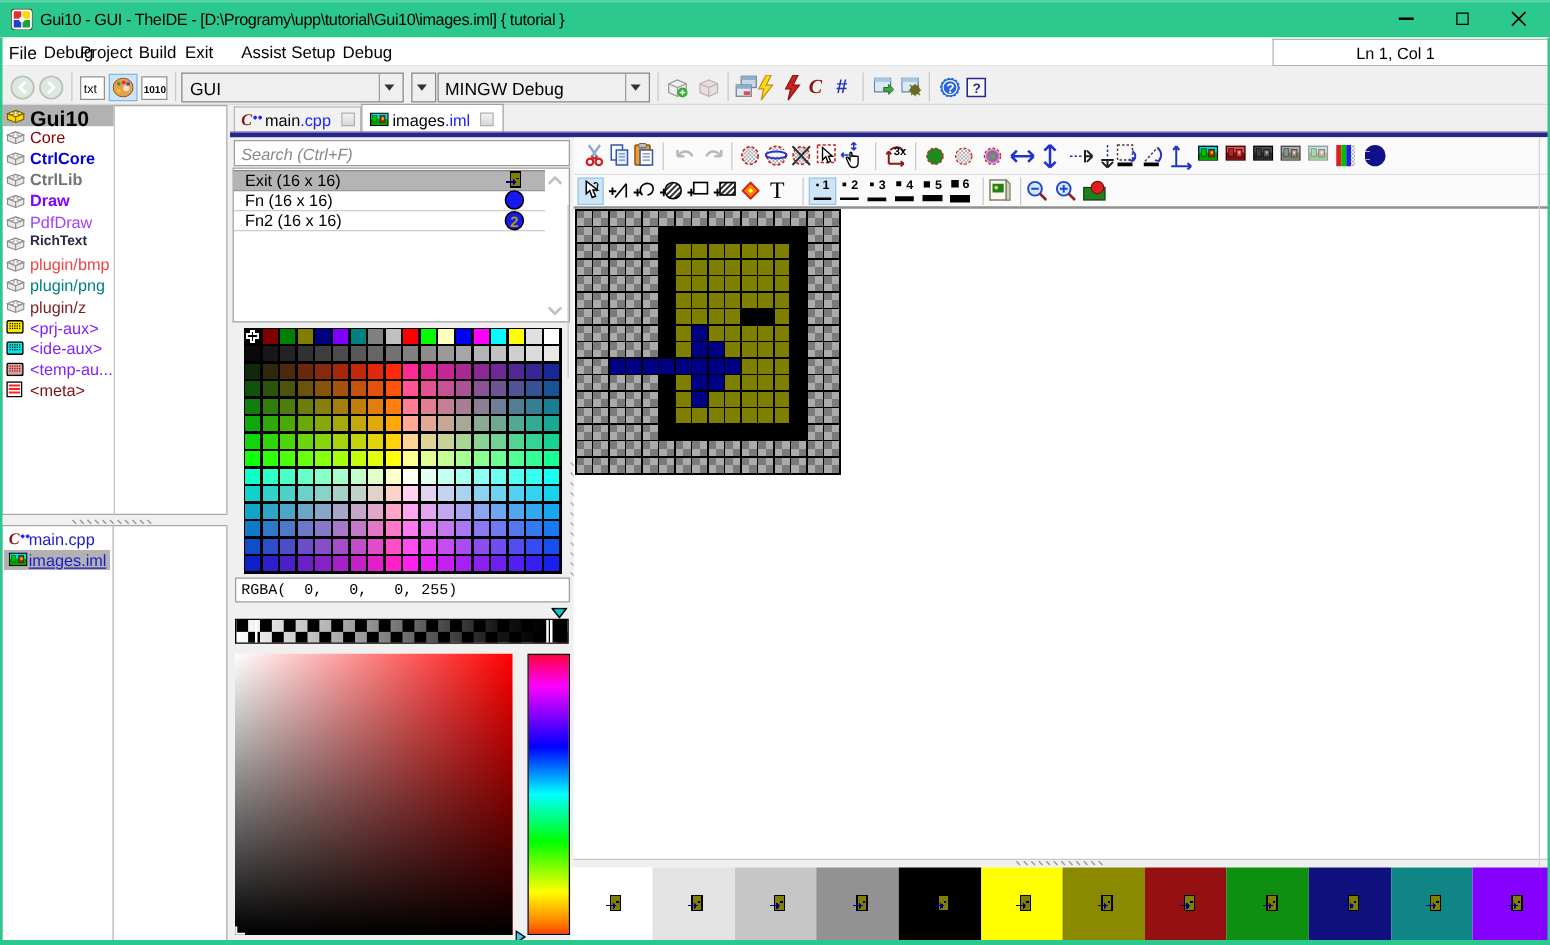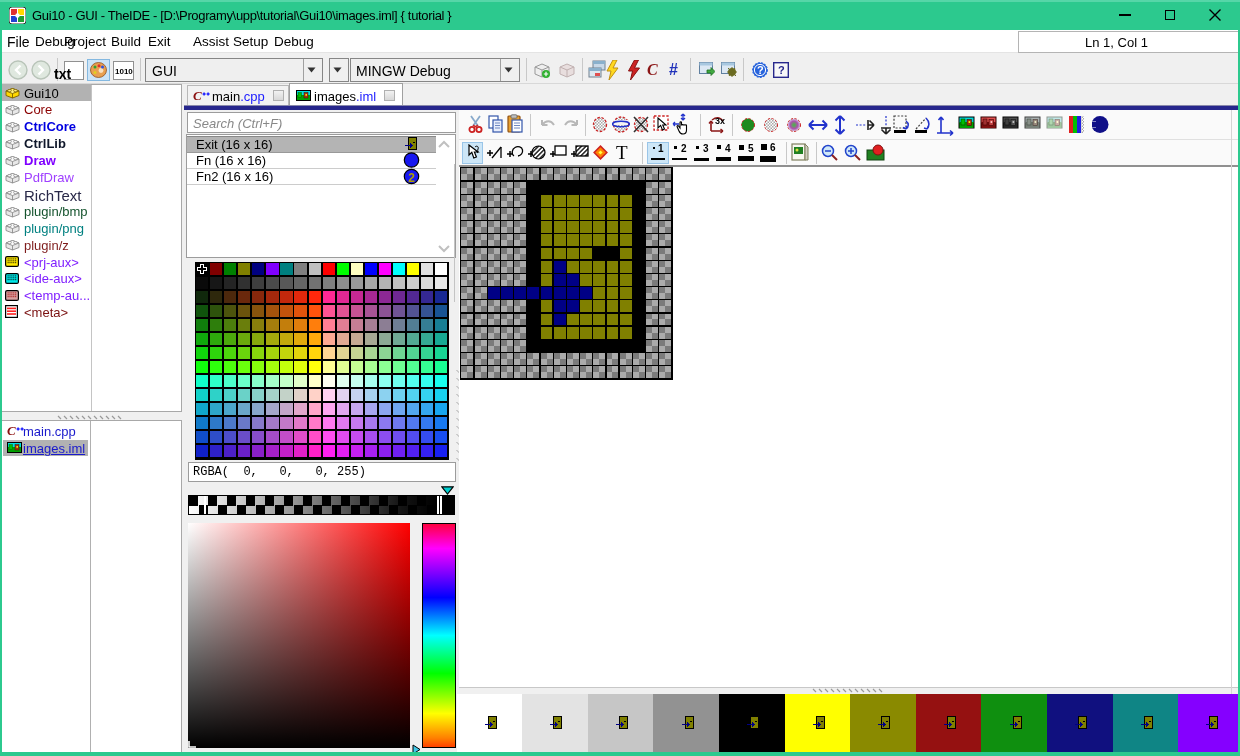--- a/index.html
+++ b/index.html
@@ -40,21 +40,21 @@
 
 <div class="abs" style="left:0;top:53px;width:1240px;height:31px;background:#f0f0f0;border-bottom:1px solid #d8d8d8"></div>
 <svg class="abs" style="left:8px;top:60px" width="44" height="20" viewBox="0 0 44 20">
 <circle cx="10" cy="10" r="9" fill="#dfe8df" stroke="#b8c4b8" stroke-width="1.4"></circle>
 <path d="M12.5 5.5 8 10l4.5 4.5" stroke="#fff" stroke-width="2.4" fill="none"></path>
 <circle cx="33" cy="10" r="9" fill="#dfe8df" stroke="#b8c4b8" stroke-width="1.4"></circle>
 <path d="M30.5 5.5 35 10l-4.5 4.5" stroke="#fff" stroke-width="2.4" fill="none"></path>
 </svg>
 <div class="sep" style="left:57px;top:58px;height:23px"></div>
 <div class="abs" style="left:64px;top:61px;width:20px;height:19px;background:#fff;border:1px solid #909090"></div>
-<div class="txt" style="left:54px;top:66px;font-size:14px;font-weight:bold">txt</div>
+<div class="txt" style="left:67px;top:66px;font-size:10px;font-weight:normal">txt</div>
 <div class="abs" style="left:87px;top:59px;width:23px;height:22px;background:#cce4f7;border:1px solid #84b8e0"></div>
 <svg class="abs" style="left:90px;top:62px" width="17" height="16" viewBox="0 0 17 16">
 <ellipse cx="8.5" cy="8" rx="8" ry="7.5" fill="#e8a050" stroke="#905020" stroke-width="0.8"></ellipse>
 <circle cx="11" cy="8.5" r="2.4" fill="#f8e0c0"></circle>
 <circle cx="5" cy="5" r="1.5" fill="#30a030"></circle>
       <circle cx="9" cy="3.8" r="1.5" fill="#e03030"></circle>
 <circle cx="12.5" cy="5" r="1.5" fill="#3050e0"></circle>
       <circle cx="5" cy="10.5" r="1.5" fill="#e0d020"></circle>
 </svg>
 <div class="abs" style="left:113px;top:61px;width:21px;height:19px;background:#fff;border:1px solid #909090"></div>
@@ -130,21 +130,21 @@
 <div class="abs" style="left:1px;top:84px;width:181px;height:328px;background:#fff;border:1px solid #a8a8a8"></div>
 <div class="abs" style="left:91px;top:85px;width:1px;height:326px;background:#c4c4c4"></div>
 <div style="position:absolute;left:2px;top:84.3px;width:89px;height:16.9px;background:#b2b2b2"></div>
 <svg style="position:absolute;left:4px;top:85px" width="17" height="15" viewBox="0 0 17 15">
       <path d="M2 6 8.5 3.5 15 6v4.5L8.5 13 2 10.5z" fill="#ffd800" stroke="#7a6000" stroke-width="0.9"></path>
       <path d="M2 6l6.5 2.5L15 6 8.5 3.5z" fill="#fff080" stroke="#7a6000" stroke-width="0.9"></path>
       <path d="M8.5 8.5V13" stroke="#7a6000" stroke-width="0.9"></path>
       <ellipse cx="5.6" cy="5.6" rx="1.9" ry="1.1" fill="#fff080" stroke="#7a6000" stroke-width="0.7"></ellipse>
       <ellipse cx="11.4" cy="5.6" rx="1.9" ry="1.1" fill="#fff080" stroke="#7a6000" stroke-width="0.7"></ellipse>
     </svg>
-<div style="position:absolute;left:24px;top:85.5px;font-size:13px;font-weight:normal;color:#000000;white-space:nowrap">Gui10</div>
+<div style="position:absolute;left:24px;top:85.5px;font-size:17px;font-weight:bold;color:#000000;white-space:nowrap">Gui10</div>
 <svg style="position:absolute;left:4px;top:102px" width="17" height="15" viewBox="0 0 17 15">
       <path d="M2 6 8.5 3.5 15 6v4.5L8.5 13 2 10.5z" fill="#e8e8e8" stroke="#8c8c8c" stroke-width="0.9"></path>
       <path d="M2 6l6.5 2.5L15 6 8.5 3.5z" fill="#fafafa" stroke="#8c8c8c" stroke-width="0.9"></path>
       <path d="M8.5 8.5V13" stroke="#8c8c8c" stroke-width="0.9"></path>
       <ellipse cx="5.6" cy="5.6" rx="1.9" ry="1.1" fill="#fafafa" stroke="#8c8c8c" stroke-width="0.7"></ellipse>
       <ellipse cx="11.4" cy="5.6" rx="1.9" ry="1.1" fill="#fafafa" stroke="#8c8c8c" stroke-width="0.7"></ellipse>
     </svg>
 <div style="position:absolute;left:24px;top:102.4px;font-size:13px;font-weight:normal;color:#8b0000;white-space:nowrap">Core</div>
 <svg style="position:absolute;left:4px;top:119px" width="17" height="15" viewBox="0 0 17 15">
       <path d="M2 6 8.5 3.5 15 6v4.5L8.5 13 2 10.5z" fill="#e8e8e8" stroke="#8c8c8c" stroke-width="0.9"></path>
@@ -154,21 +154,21 @@
       <ellipse cx="11.4" cy="5.6" rx="1.9" ry="1.1" fill="#fafafa" stroke="#8c8c8c" stroke-width="0.7"></ellipse>
     </svg>
 <div style="position:absolute;left:24px;top:119.3px;font-size:13px;font-weight:bold;color:#0000e0;white-space:nowrap">CtrlCore</div>
 <svg style="position:absolute;left:4px;top:136px" width="17" height="15" viewBox="0 0 17 15">
       <path d="M2 6 8.5 3.5 15 6v4.5L8.5 13 2 10.5z" fill="#e8e8e8" stroke="#8c8c8c" stroke-width="0.9"></path>
       <path d="M2 6l6.5 2.5L15 6 8.5 3.5z" fill="#fafafa" stroke="#8c8c8c" stroke-width="0.9"></path>
       <path d="M8.5 8.5V13" stroke="#8c8c8c" stroke-width="0.9"></path>
       <ellipse cx="5.6" cy="5.6" rx="1.9" ry="1.1" fill="#fafafa" stroke="#8c8c8c" stroke-width="0.7"></ellipse>
       <ellipse cx="11.4" cy="5.6" rx="1.9" ry="1.1" fill="#fafafa" stroke="#8c8c8c" stroke-width="0.7"></ellipse>
     </svg>
-<div style="position:absolute;left:24px;top:136.2px;font-size:13px;font-weight:bold;color:#0f172a;white-space:nowrap">CtrlLib</div>
+<div style="position:absolute;left:24px;top:136.2px;font-size:13px;font-weight:bold;color:#737373;white-space:nowrap">CtrlLib</div>
 <svg style="position:absolute;left:4px;top:153px" width="17" height="15" viewBox="0 0 17 15">
       <path d="M2 6 8.5 3.5 15 6v4.5L8.5 13 2 10.5z" fill="#e8e8e8" stroke="#8c8c8c" stroke-width="0.9"></path>
       <path d="M2 6l6.5 2.5L15 6 8.5 3.5z" fill="#fafafa" stroke="#8c8c8c" stroke-width="0.9"></path>
       <path d="M8.5 8.5V13" stroke="#8c8c8c" stroke-width="0.9"></path>
       <ellipse cx="5.6" cy="5.6" rx="1.9" ry="1.1" fill="#fafafa" stroke="#8c8c8c" stroke-width="0.7"></ellipse>
       <ellipse cx="11.4" cy="5.6" rx="1.9" ry="1.1" fill="#fafafa" stroke="#8c8c8c" stroke-width="0.7"></ellipse>
     </svg>
 <div style="position:absolute;left:24px;top:153.1px;font-size:13px;font-weight:bold;color:#7f00ff;white-space:nowrap">Draw</div>
 <svg style="position:absolute;left:4px;top:170px" width="17" height="15" viewBox="0 0 17 15">
       <path d="M2 6 8.5 3.5 15 6v4.5L8.5 13 2 10.5z" fill="#e8e8e8" stroke="#8c8c8c" stroke-width="0.9"></path>
@@ -178,29 +178,29 @@
       <ellipse cx="11.4" cy="5.6" rx="1.9" ry="1.1" fill="#fafafa" stroke="#8c8c8c" stroke-width="0.7"></ellipse>
     </svg>
 <div style="position:absolute;left:24px;top:170.0px;font-size:13px;font-weight:normal;color:#9f40ff;white-space:nowrap">PdfDraw</div>
 <svg style="position:absolute;left:4px;top:187px" width="17" height="15" viewBox="0 0 17 15">
       <path d="M2 6 8.5 3.5 15 6v4.5L8.5 13 2 10.5z" fill="#e8e8e8" stroke="#8c8c8c" stroke-width="0.9"></path>
       <path d="M2 6l6.5 2.5L15 6 8.5 3.5z" fill="#fafafa" stroke="#8c8c8c" stroke-width="0.9"></path>
       <path d="M8.5 8.5V13" stroke="#8c8c8c" stroke-width="0.9"></path>
       <ellipse cx="5.6" cy="5.6" rx="1.9" ry="1.1" fill="#fafafa" stroke="#8c8c8c" stroke-width="0.7"></ellipse>
       <ellipse cx="11.4" cy="5.6" rx="1.9" ry="1.1" fill="#fafafa" stroke="#8c8c8c" stroke-width="0.7"></ellipse>
     </svg>
-<div style="position:absolute;left:24px;top:186.9px;font-size:15px;font-weight:normal;color:#282848;white-space:nowrap">RichText</div>
+<div style="position:absolute;left:24px;top:186.9px;font-size:11px;font-weight:bold;color:#282848;white-space:nowrap">RichText</div>
 <svg style="position:absolute;left:4px;top:204px" width="17" height="15" viewBox="0 0 17 15">
       <path d="M2 6 8.5 3.5 15 6v4.5L8.5 13 2 10.5z" fill="#e8e8e8" stroke="#8c8c8c" stroke-width="0.9"></path>
       <path d="M2 6l6.5 2.5L15 6 8.5 3.5z" fill="#fafafa" stroke="#8c8c8c" stroke-width="0.9"></path>
       <path d="M8.5 8.5V13" stroke="#8c8c8c" stroke-width="0.9"></path>
       <ellipse cx="5.6" cy="5.6" rx="1.9" ry="1.1" fill="#fafafa" stroke="#8c8c8c" stroke-width="0.7"></ellipse>
       <ellipse cx="11.4" cy="5.6" rx="1.9" ry="1.1" fill="#fafafa" stroke="#8c8c8c" stroke-width="0.7"></ellipse>
     </svg>
-<div style="position:absolute;left:24px;top:203.8px;font-size:13px;font-weight:normal;color:#14532d;white-space:nowrap">plugin/bmp</div>
+<div style="position:absolute;left:24px;top:203.8px;font-size:13px;font-weight:normal;color:#ef4444;white-space:nowrap">plugin/bmp</div>
 <svg style="position:absolute;left:4px;top:220px" width="17" height="15" viewBox="0 0 17 15">
       <path d="M2 6 8.5 3.5 15 6v4.5L8.5 13 2 10.5z" fill="#e8e8e8" stroke="#8c8c8c" stroke-width="0.9"></path>
       <path d="M2 6l6.5 2.5L15 6 8.5 3.5z" fill="#fafafa" stroke="#8c8c8c" stroke-width="0.9"></path>
       <path d="M8.5 8.5V13" stroke="#8c8c8c" stroke-width="0.9"></path>
       <ellipse cx="5.6" cy="5.6" rx="1.9" ry="1.1" fill="#fafafa" stroke="#8c8c8c" stroke-width="0.7"></ellipse>
       <ellipse cx="11.4" cy="5.6" rx="1.9" ry="1.1" fill="#fafafa" stroke="#8c8c8c" stroke-width="0.7"></ellipse>
     </svg>
 <div style="position:absolute;left:24px;top:220.7px;font-size:13px;font-weight:normal;color:#008080;white-space:nowrap">plugin/png</div>
 <svg style="position:absolute;left:4px;top:237px" width="17" height="15" viewBox="0 0 17 15">
       <path d="M2 6 8.5 3.5 15 6v4.5L8.5 13 2 10.5z" fill="#e8e8e8" stroke="#8c8c8c" stroke-width="0.9"></path>

